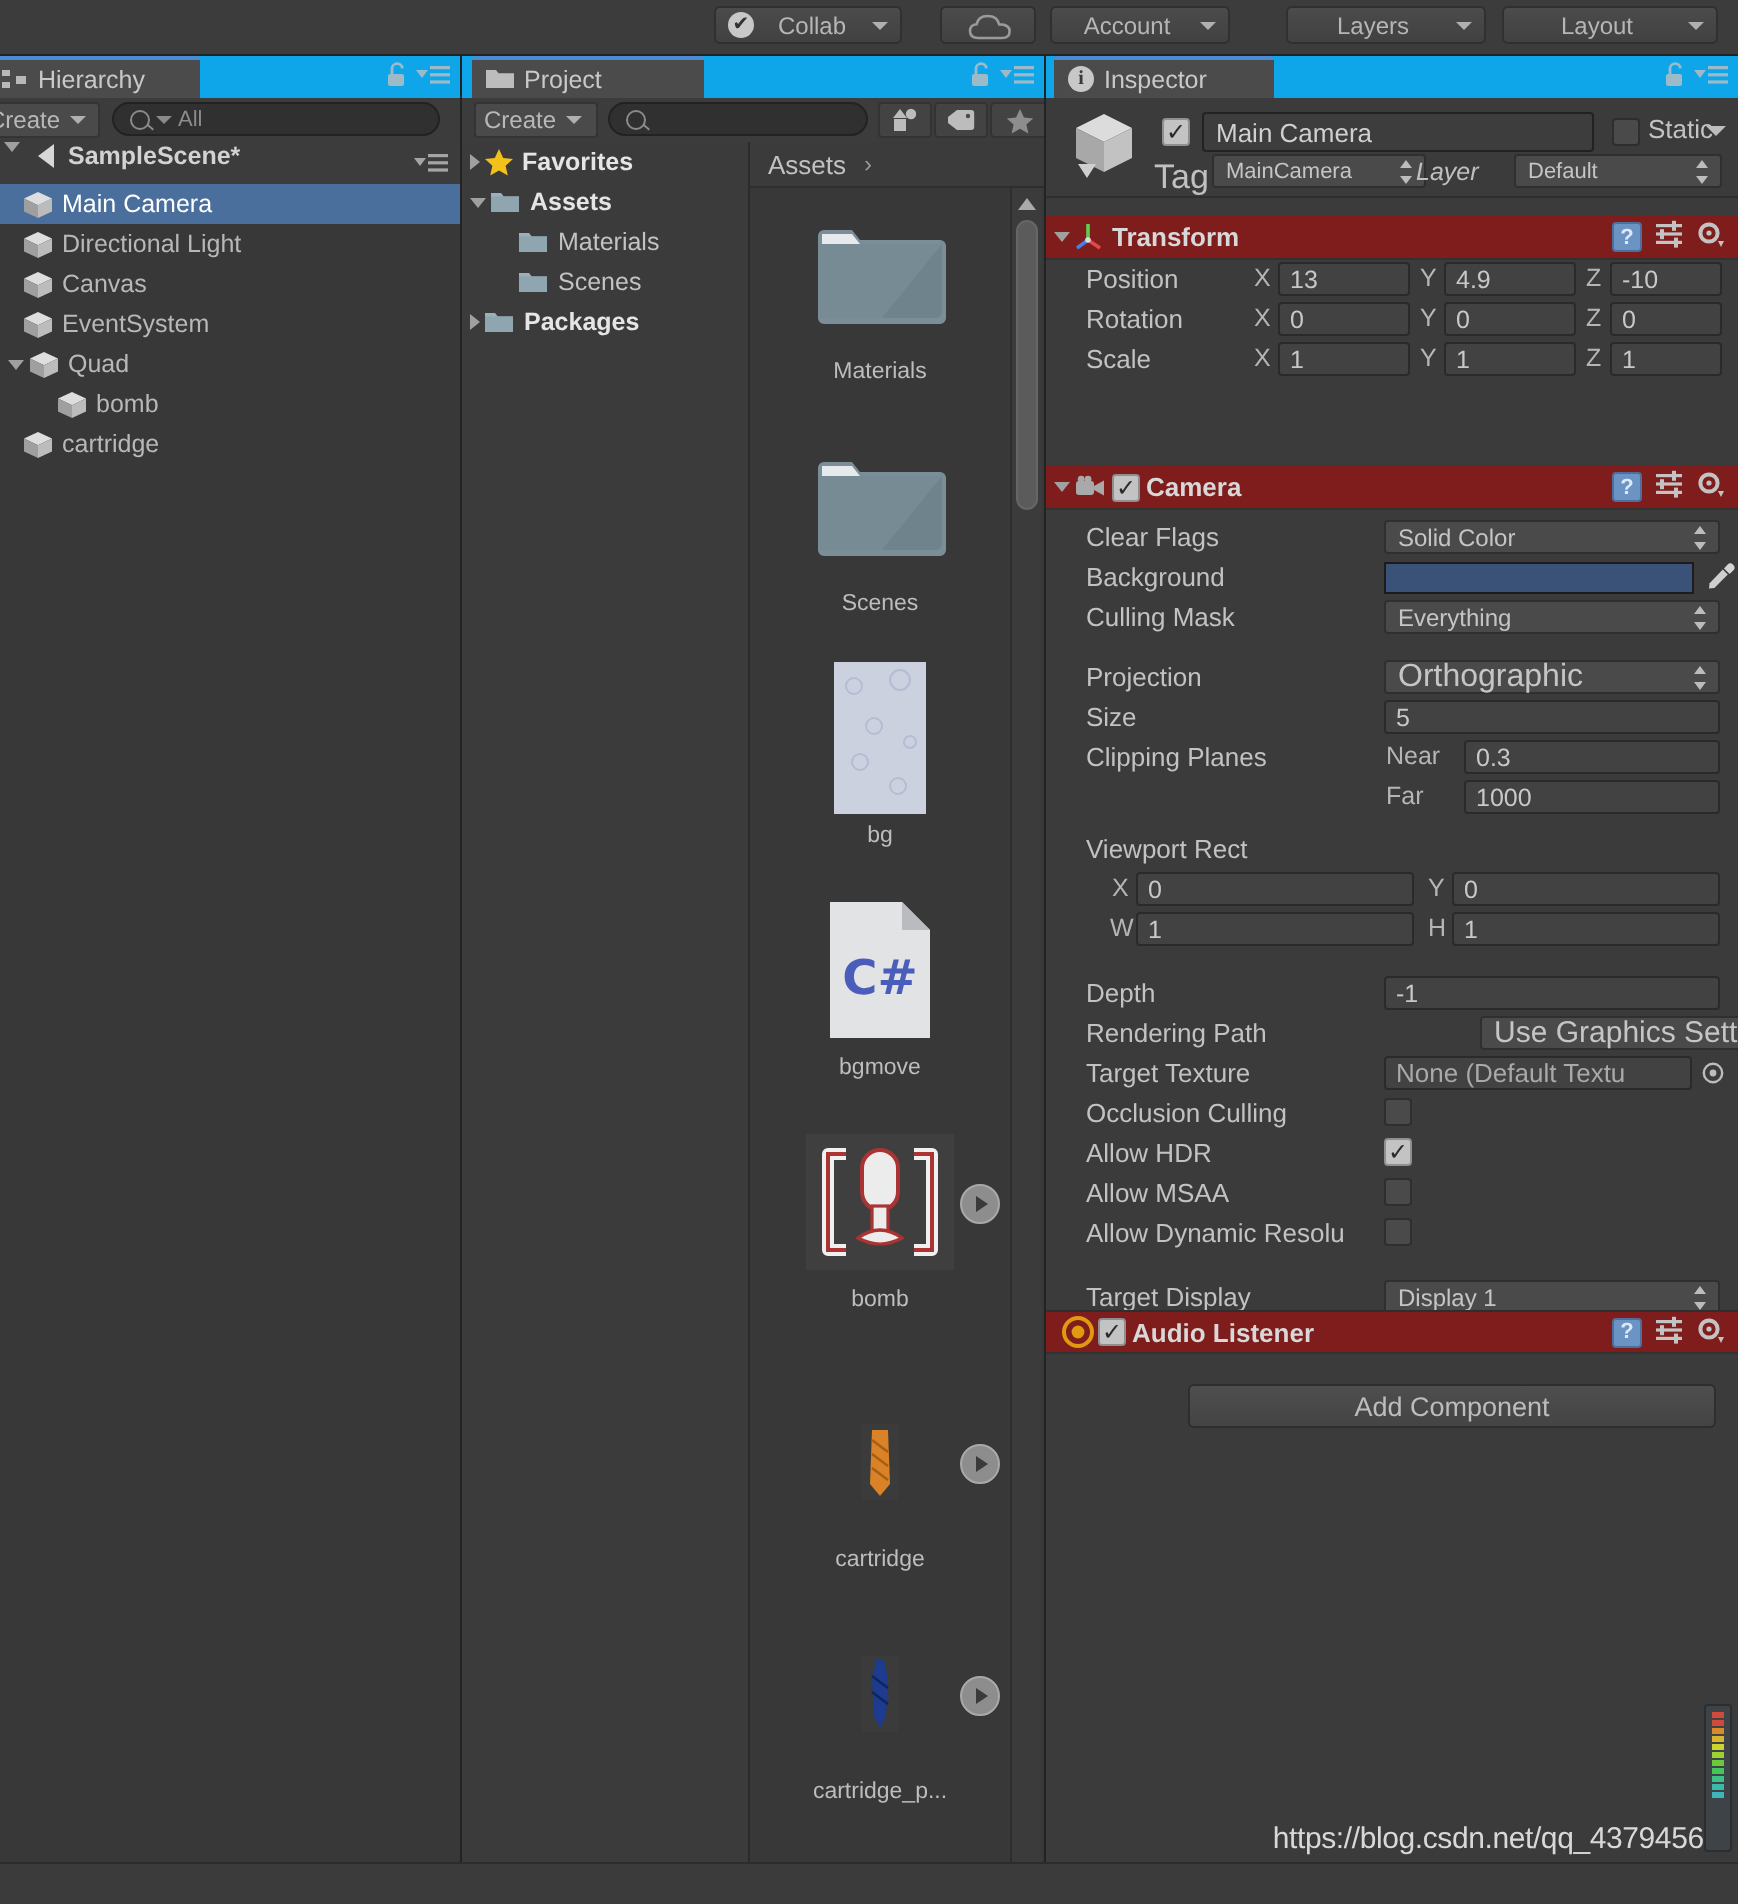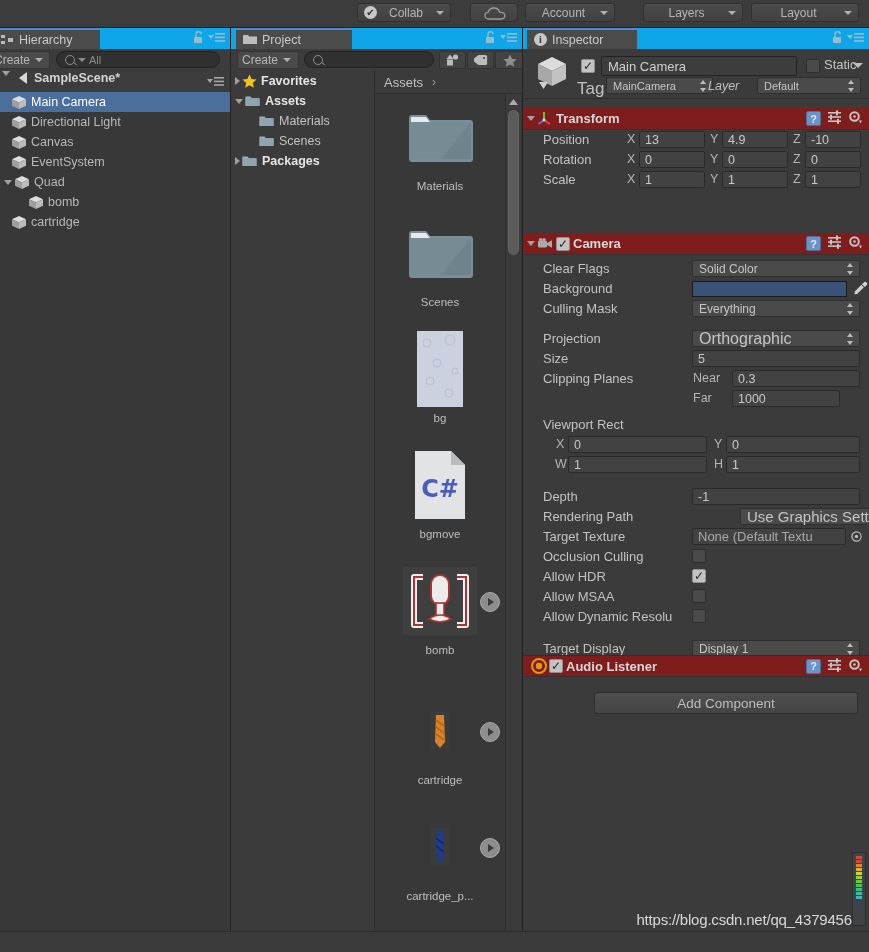--- a/index.html
+++ b/index.html
@@ -1214,21 +1214,21 @@
 
       <div class="row">
         <span class="lbl">Clipping Planes</span>
         <span class="axlbl" style="left:170px;">Near</span>
         <div class="field" style="left:209px;top:1px;width:128px;">
           <span>0.3</span>
         </div>
       </div>
       <div class="row">
         <span class="axlbl" style="left:170px;">Far</span>
-        <div class="field" style="left:209px;top:1px;width:108px;">
+        <div class="field" style="left:209px;top:1px;width:128px;">
           <span>1000</span>
         </div>
       </div>
 
       <div class="row" style="margin-top:6px;">
         <span class="lbl">Viewport Rect</span>
       </div>
       <div class="row">
         <span class="axlbl" style="left:33px;">X</span>
         <div class="field" style="left:45px;top:1px;width:139px;">

